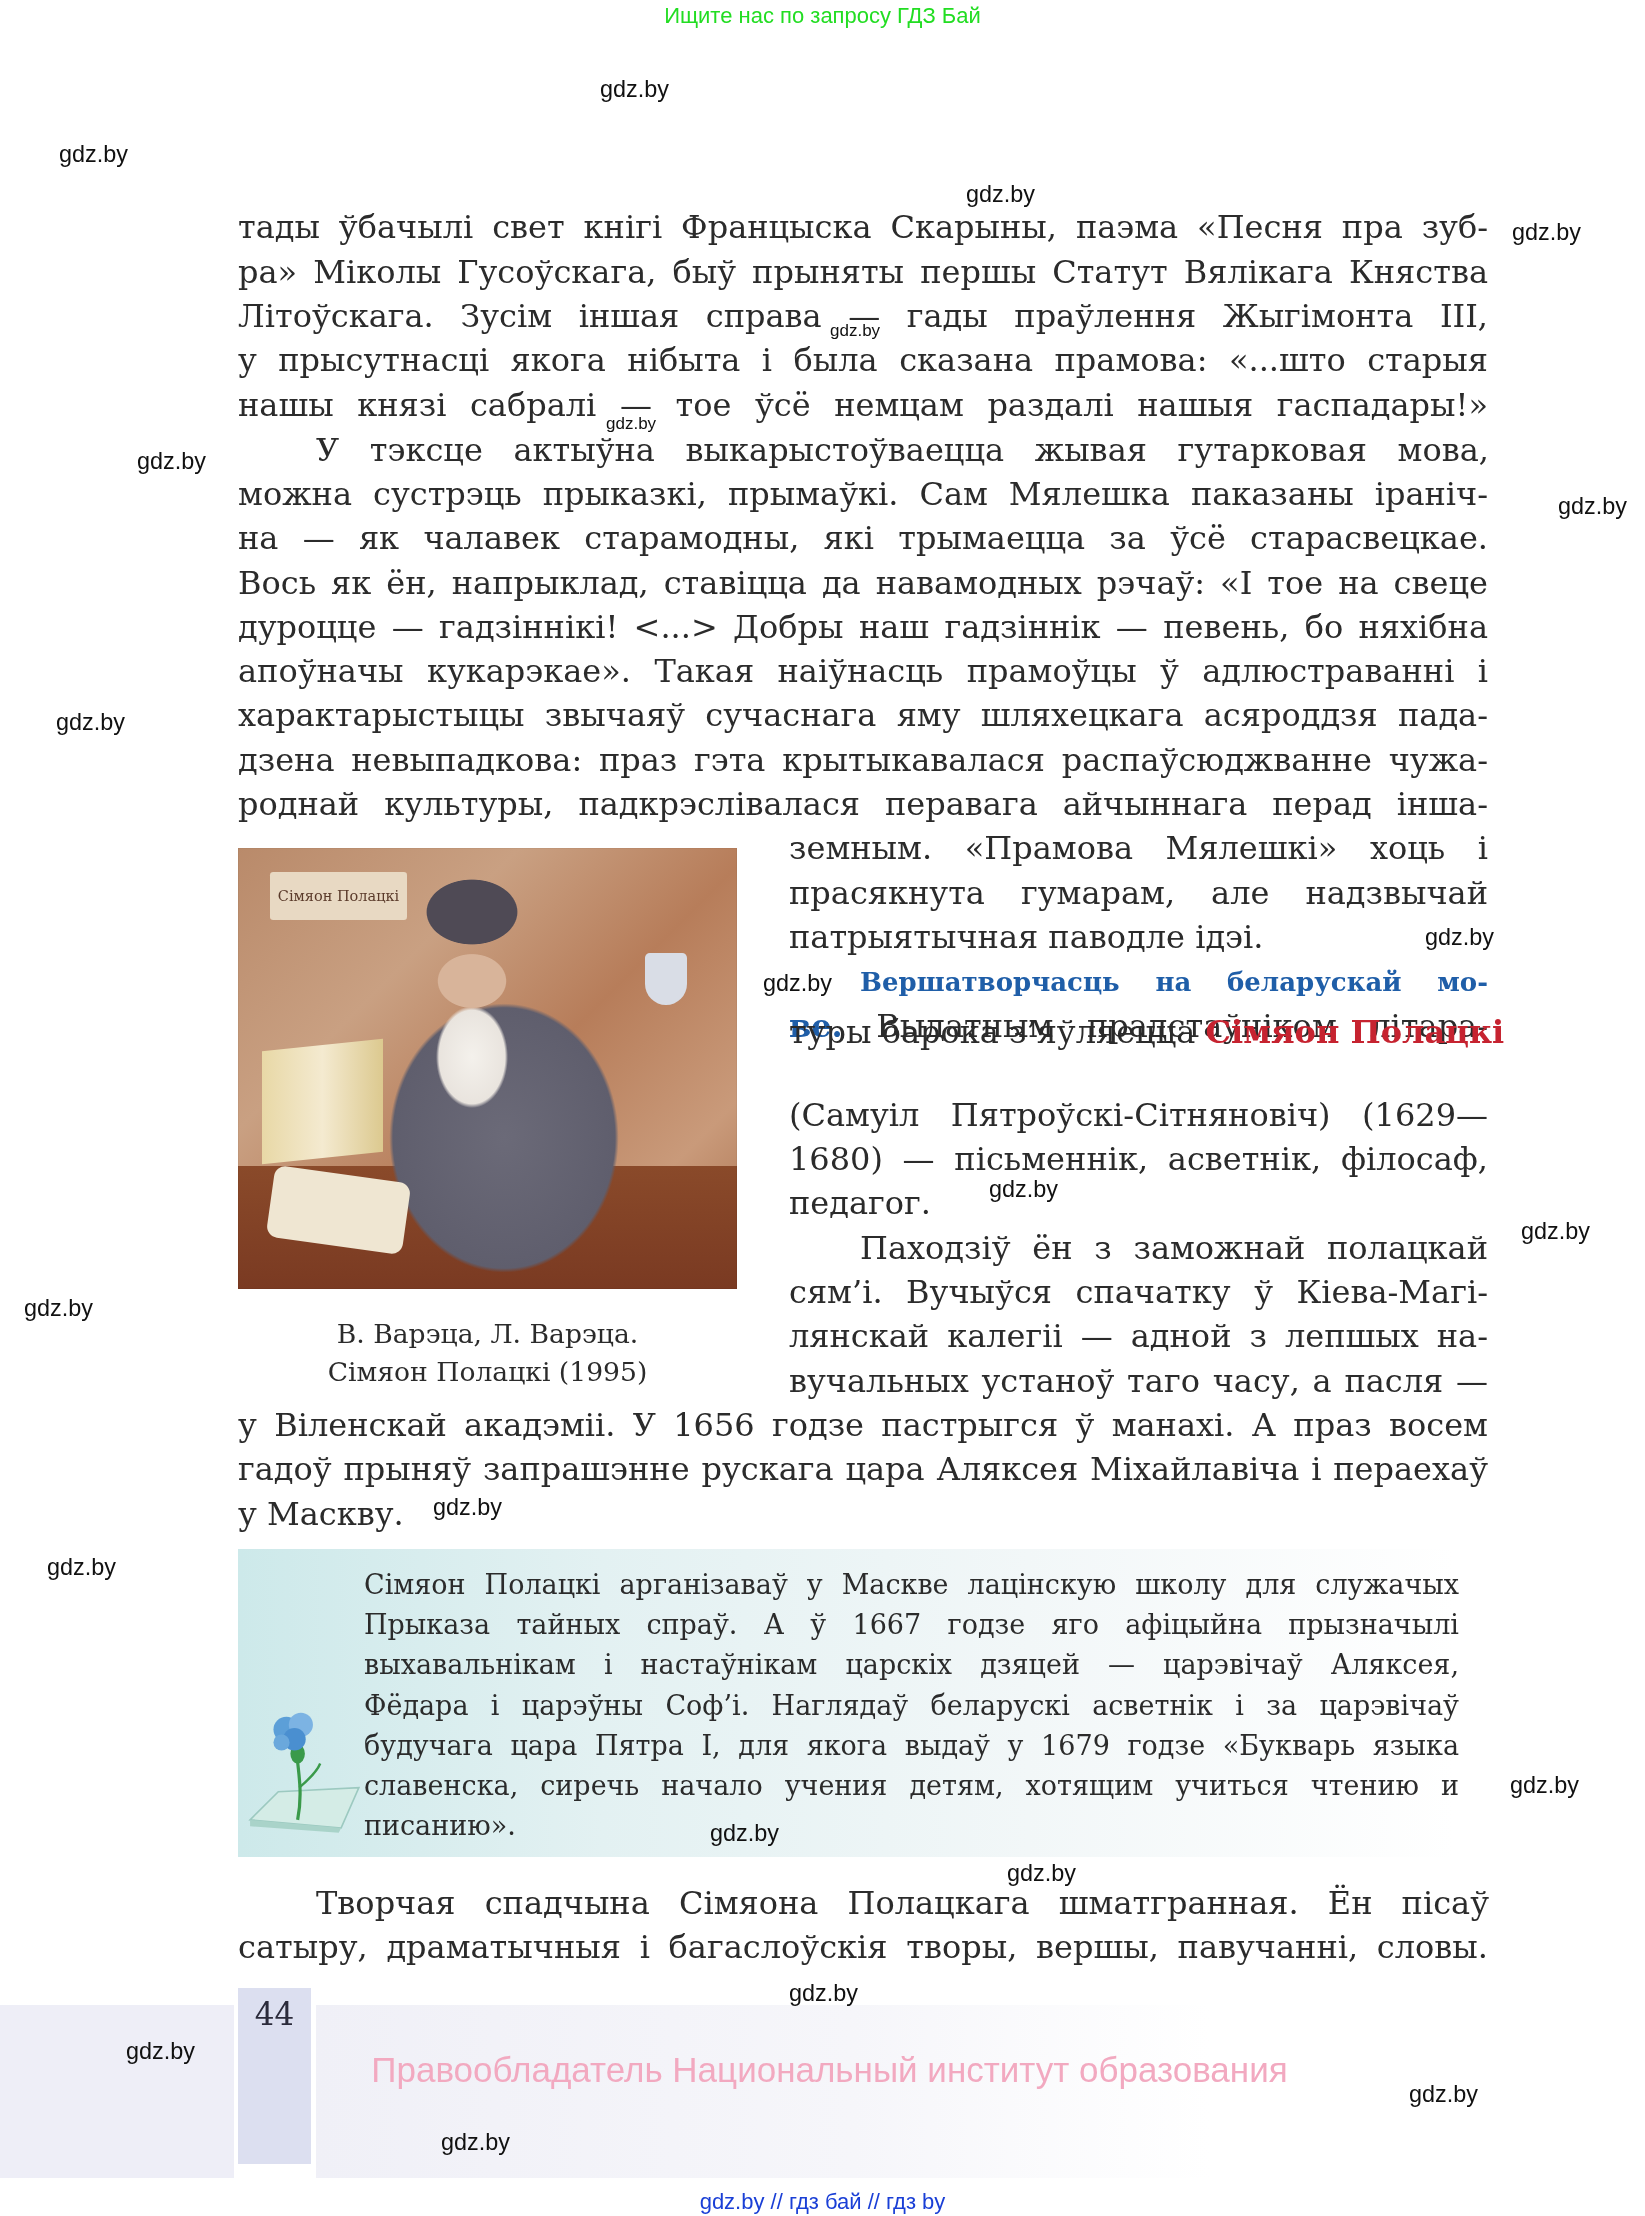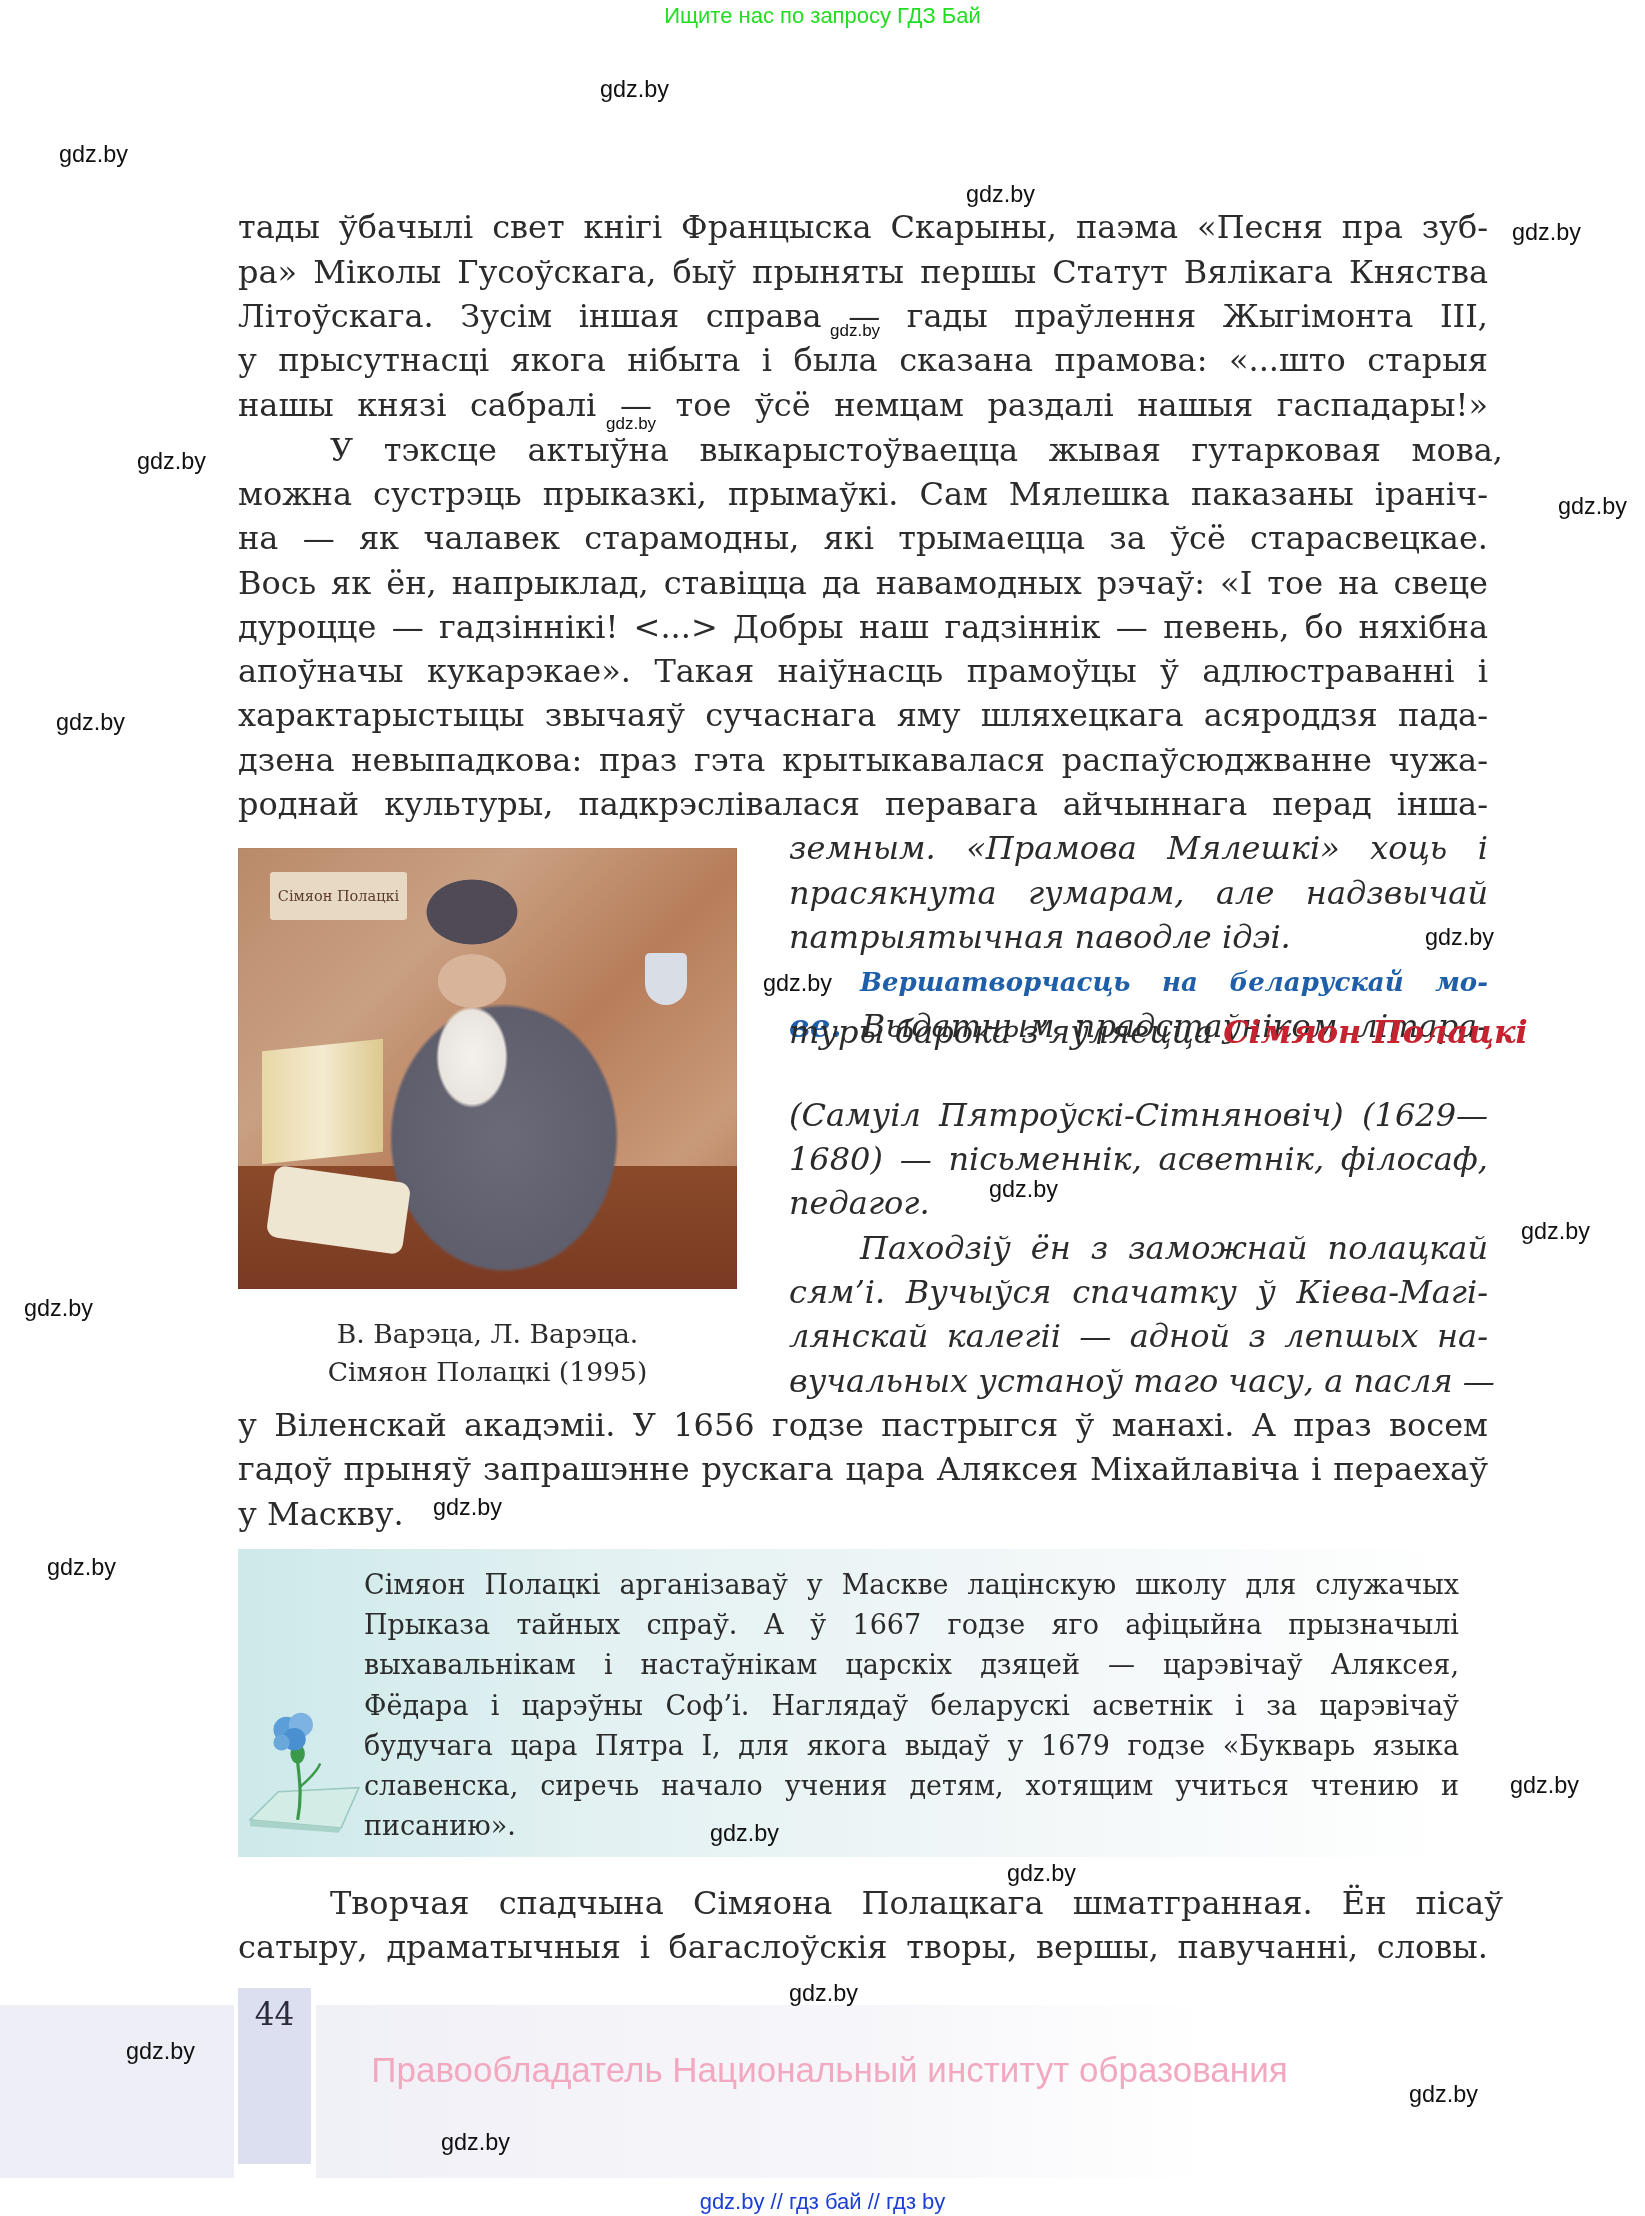--- a/index.html
+++ b/index.html
@@ -19,22 +19,22 @@
     white-space: nowrap;
   }
   .wm.small { font-size: 17px; }
   .line {
     position: absolute; white-space: nowrap;
     font-size: 32px; line-height: 44px; height: 44px;
     text-align: justify; text-align-last: justify;
     letter-spacing: 0px;
   }
   .full { left: 238px; width: 1250px; }
-  .full.indent { left: 316px; width: 1173px; margin-left: 14px; }
-  .right { left: 789px; width: 699px; font-style: italic; }
+  .full.indent { left: 316px; width: 1173px; }
+  .right { left: 789px; width: 699px; }
   .right.indent { left: 860px; width: 628px; }
   .last { text-align-last: left; }
   .heading { color: #1f5ea8; font-weight: bold; }
   .name { color: #c62330; font-weight: bold; }
   .portrait {
     left: 238px; top: 848px; width: 499px; height: 441px;
     background:
       radial-gradient(ellipse 56px 44px at 234px 133px, #d8b49a 0%, #d8b49a 60%, transparent 62%),
       radial-gradient(ellipse 60px 85px at 234px 209px, #f4f1ec 0%, #e9e4de 55%, transparent 60%),
       radial-gradient(ellipse 56px 40px at 234px 64px, #4f4a55 0%, #4f4a55 80%, transparent 82%),

